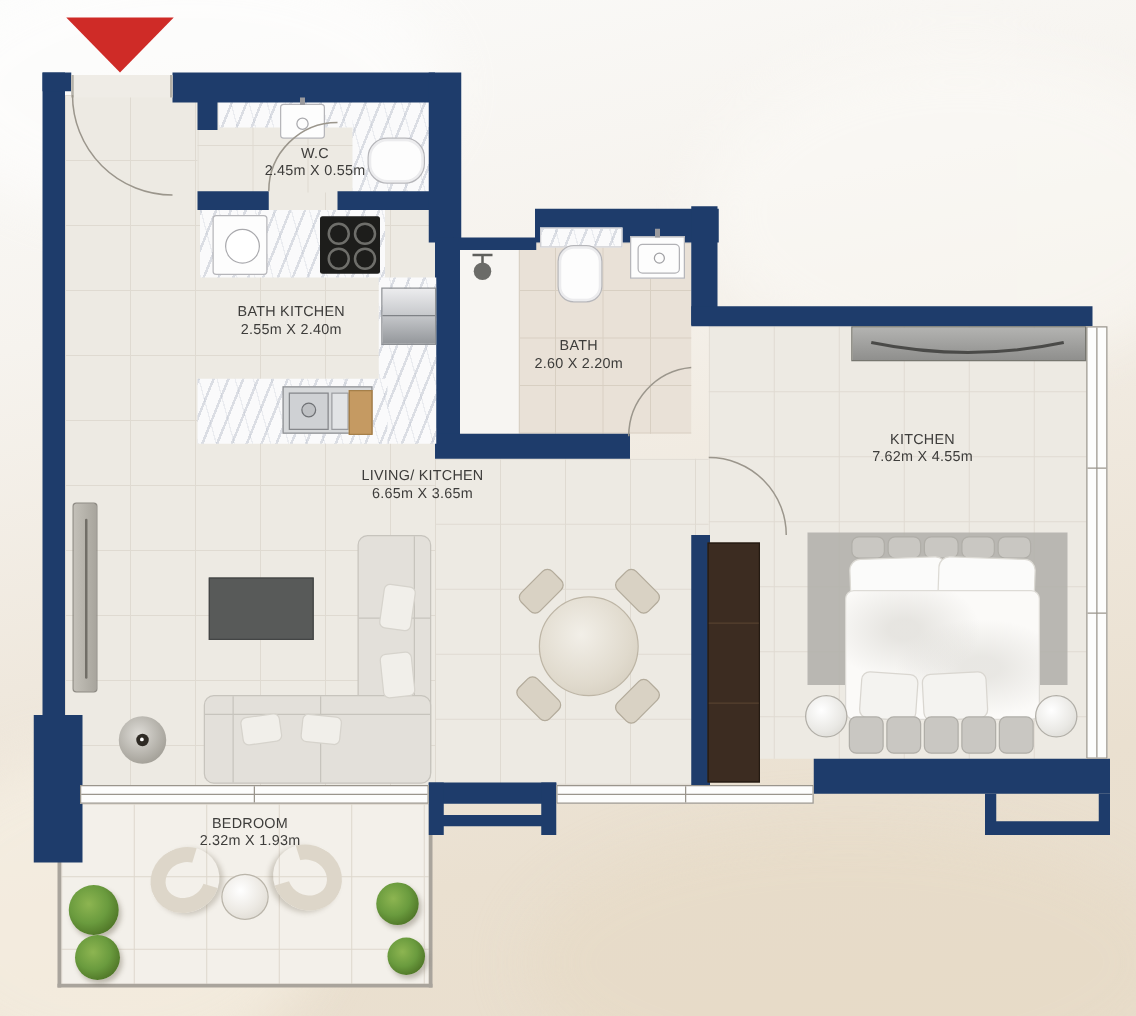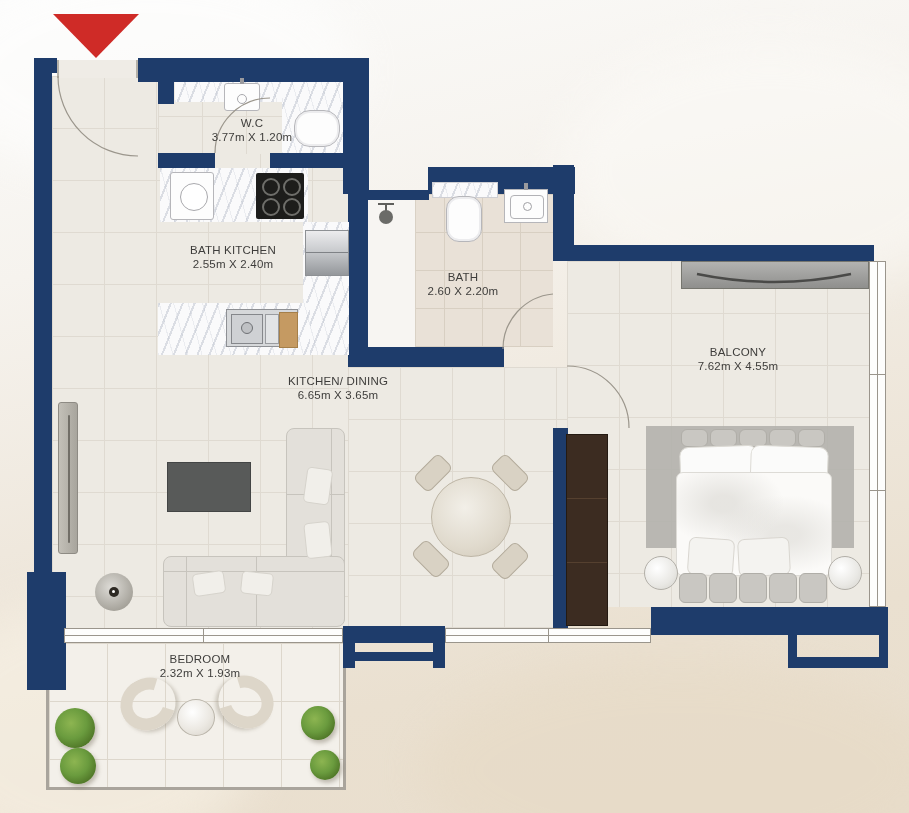--- a/index.html
+++ b/index.html
@@ -241,36 +241,36 @@
     <path d="M 697 274 Q 775 290 851 274" fill="none" stroke="#4a4a48" stroke-width="2.5"></path>
     <g stroke="#5f5f5c" stroke-width="2" fill="#6b6b68">
       <line x1="378" y1="204" x2="394" y2="204"></line>
       <line x1="386" y1="204" x2="386" y2="211"></line>
       <circle cx="386" cy="217" r="7" stroke="none"></circle>
     </g>
   </svg>
 
   <div class="label" style="left:252px;top:116px;">
     <div>W.C</div>
-    <div>3.77m X 1.20m</div>
+    <div>2.45m X 0.55m</div>
   </div>
   <div class="label" style="left:233px;top:243px;">
     <div>BATH KITCHEN</div>
     <div>2.55m X 2.40m</div>
   </div>
   <div class="label" style="left:463px;top:270px;">
     <div>BATH</div>
     <div>2.60 X 2.20m</div>
   </div>
   <div class="label" style="left:338px;top:374px;">
-    <div>KITCHEN/ DINING</div>
+    <div>LIVING/ KITCHEN</div>
     <div>6.65m X 3.65m</div>
   </div>
   <div class="label" style="left:738px;top:345px;">
-    <div>BALCONY</div>
+    <div>KITCHEN</div>
     <div>7.62m X 4.55m</div>
   </div>
   <div class="label" style="left:200px;top:652px;">
     <div>BEDROOM</div>
     <div>2.32m X 1.93m</div>
   </div>
 
 </div>
 
 </body></html>

